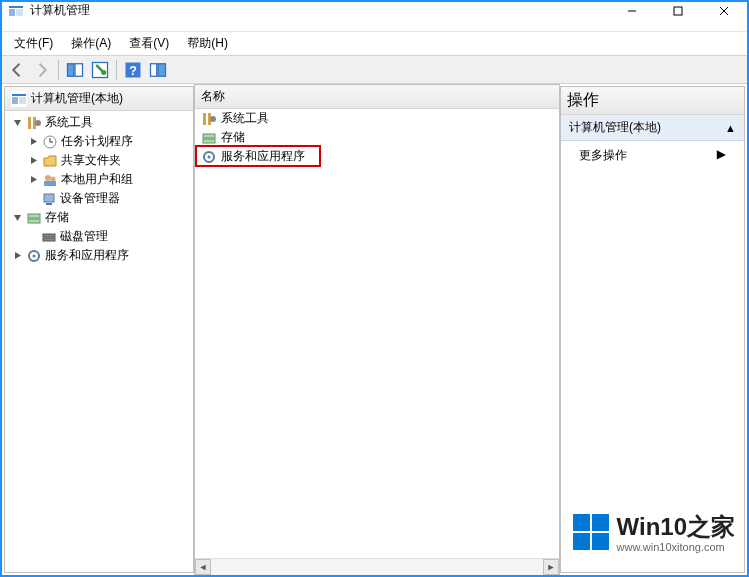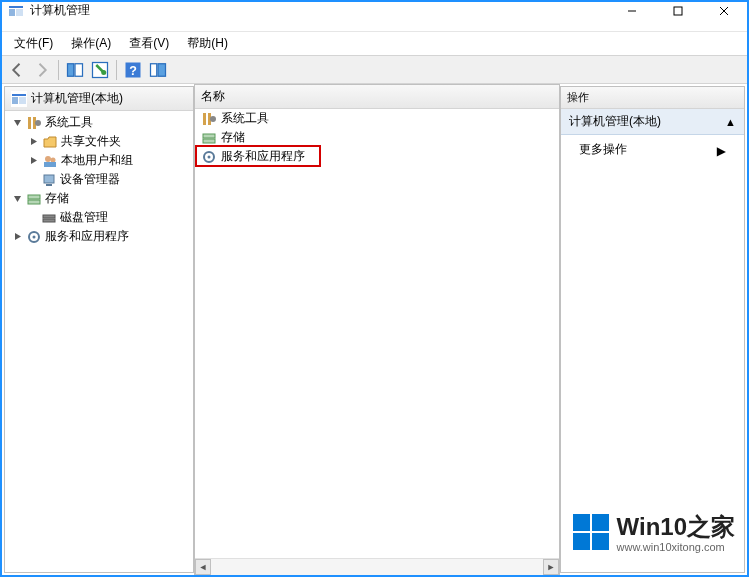--- a/index.html
+++ b/index.html
@@ -25,24 +25,24 @@
 .node { display: flex; align-items: center; padding: 1px 4px; gap: 3px; white-space: nowrap; cursor: default; }
 .expander { width: 12px; height: 12px; display: inline-flex; align-items: center; justify-content: center; margin-left: -14px; }
 .expander svg { width: 9px; height: 9px; }
 .ticon { width: 16px; height: 16px; display: inline-flex; align-items: center; justify-content: center; flex-shrink: 0; }
 .list-panel { flex: 1; border: 1px solid #c0c0c0; margin: 0; display: flex; flex-direction: column; background: #fff; position: relative; }
 .list-header { background: linear-gradient(#f8f8f8,#e8e8e8); border-bottom: 1px solid #d4d4d4; padding: 3px 6px; font-size: 12px; }
 .list-body { flex: 1; position: relative; }
 .list-item { display: flex; align-items: center; gap: 4px; padding: 1px 6px; cursor: default; }
 .highlight-box { border: 2px solid #d40000; position: absolute; pointer-events: none; }
 .actions-panel { width: 185px; border: 1px solid #c0c0c0; margin: 2px 2px 2px 0; display: flex; flex-direction: column; background: #fff; }
-.actions-header { background: linear-gradient(#f8f8f8,#e8e8e8); border-bottom: 1px solid #d4d4d4; padding: 3px 6px; font-size: 11px; }
+.actions-header { background: linear-gradient(#f8f8f8,#e8e8e8); border-bottom: 1px solid #d4d4d4; padding: 3px 6px; font-size: 16px; }
 .actions-context { background: #e6eef7; border-bottom: 1px solid #c5d6e8; padding: 4px 8px; display: flex; align-items: center; justify-content: space-between; }
 .actions-context .arrow { font-size: 11px; }
-.actions-item { padding: 6px 18px; display: flex; align-items: flex-end; justify-content: space-between; cursor: default; }
+.actions-item { padding: 6px 18px; display: flex; align-items: flex-start; justify-content: space-between; cursor: default; }
 .watermark { position: absolute; right: 12px; bottom: 20px; display: flex; align-items: center; gap: 6px; pointer-events: none; }
 .watermark .logo svg { width: 40px; height: 40px; }
 .watermark .wm-text { display: flex; flex-direction: column; line-height: 1.1; }
 .watermark .wm-line1 { font-size: 24px; font-weight: 600; color: #222; }
 .watermark .wm-line2 { font-size: 11px; color: #666; }
 .scrollbar-bottom { height: 16px; border-top: 1px solid #e0e0e0; background: #f0f0f0; display:flex; align-items:center; }
 .scroll-arrow { width:16px; height:16px; background:#e8e8e8; border:1px solid #c0c0c0; display:flex; align-items:center; justify-content:center; font-size:9px; color:#555;}
 .scroll-track { flex:1; background:#f5f5f5; height:16px; }
 </style>
 </head>
@@ -153,20 +153,37 @@
               <span class="ticon">
                   <svg viewBox="0 0 16 16">
                     <rect x="2" y="2" width="3" height="12" fill="#d4a24c"></rect>
                     <rect x="7" y="2" width="3" height="12" fill="#d4a24c"></rect>
                     <circle cx="12" cy="8" r="3" fill="#888"></circle>
                   </svg>
                 </span>
               <span>系统工具</span>
             </div>
             <ul>
+              <li>
+                  <div class="node">
+                <span class="expander">
+                      <svg viewBox="0 0 9 9">
+                        <path d="M2 1 L8 4.5 L2 8 Z" fill="#595959"></path>
+                      </svg>
+                    </span>
+                <span class="ticon">
+                      <svg viewBox="0 0 16 16">
+                        <circle cx="8" cy="8" r="6" fill="#fff" stroke="#888"></circle>
+                        <line x1="8" y1="8" x2="8" y2="4" stroke="#333"></line>
+                        <line x1="8" y1="8" x2="11" y2="8" stroke="#333"></line>
+                      </svg>
+                    </span>
+                <span>任务计划程序</span>
+              </div>
+                </li>
               <li>
                   <div class="node">
                 <span class="expander">
                       <svg viewBox="0 0 9 9">
                         <path d="M2 1 L8 4.5 L2 8 Z" fill="#595959"></path>
                       </svg>
                     </span>
                 <span class="ticon">
                       <svg viewBox="0 0 16 16">
                         <path d="M2 5 L6 5 L7 3 L14 3 L14 13 L2 13 Z" fill="#f5c869" stroke="#c08a2e"></path>

